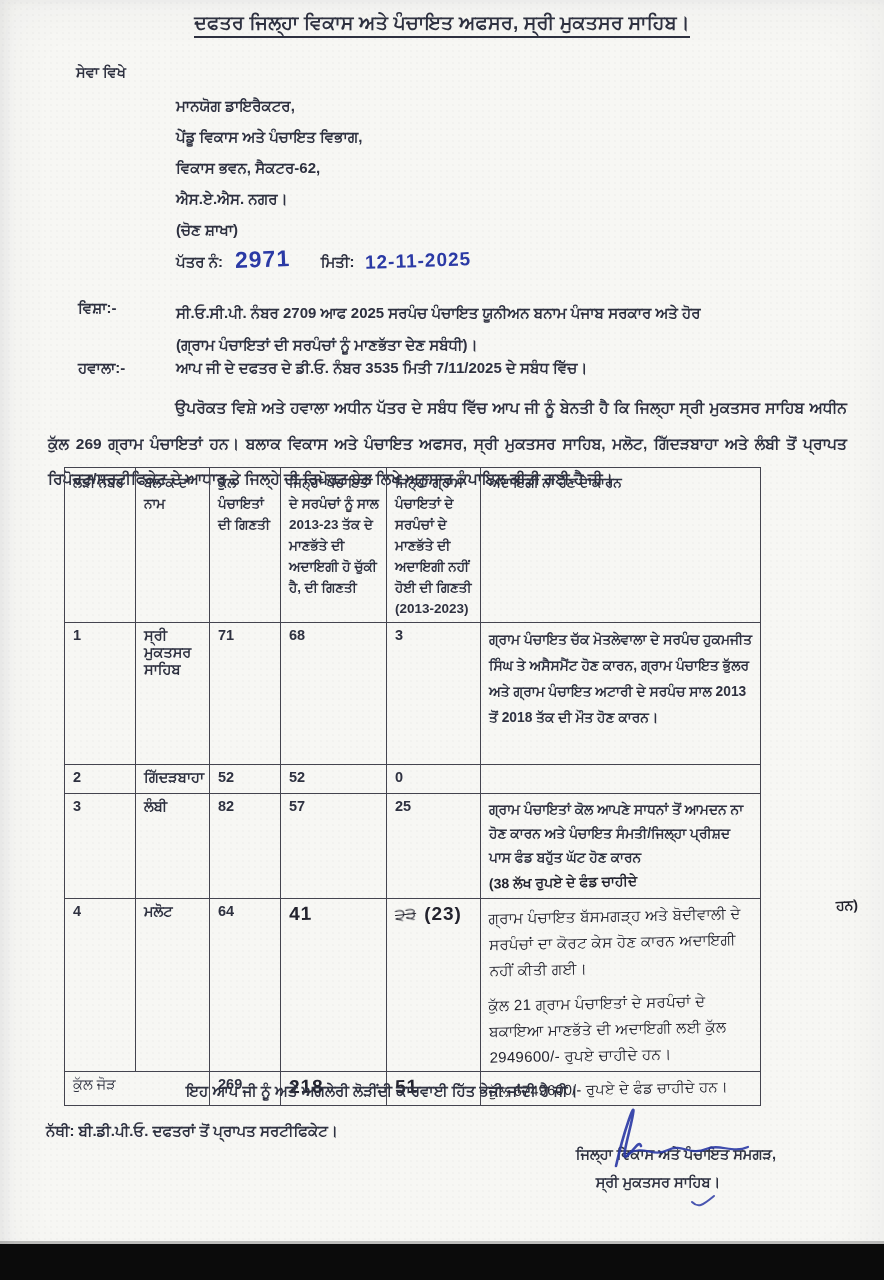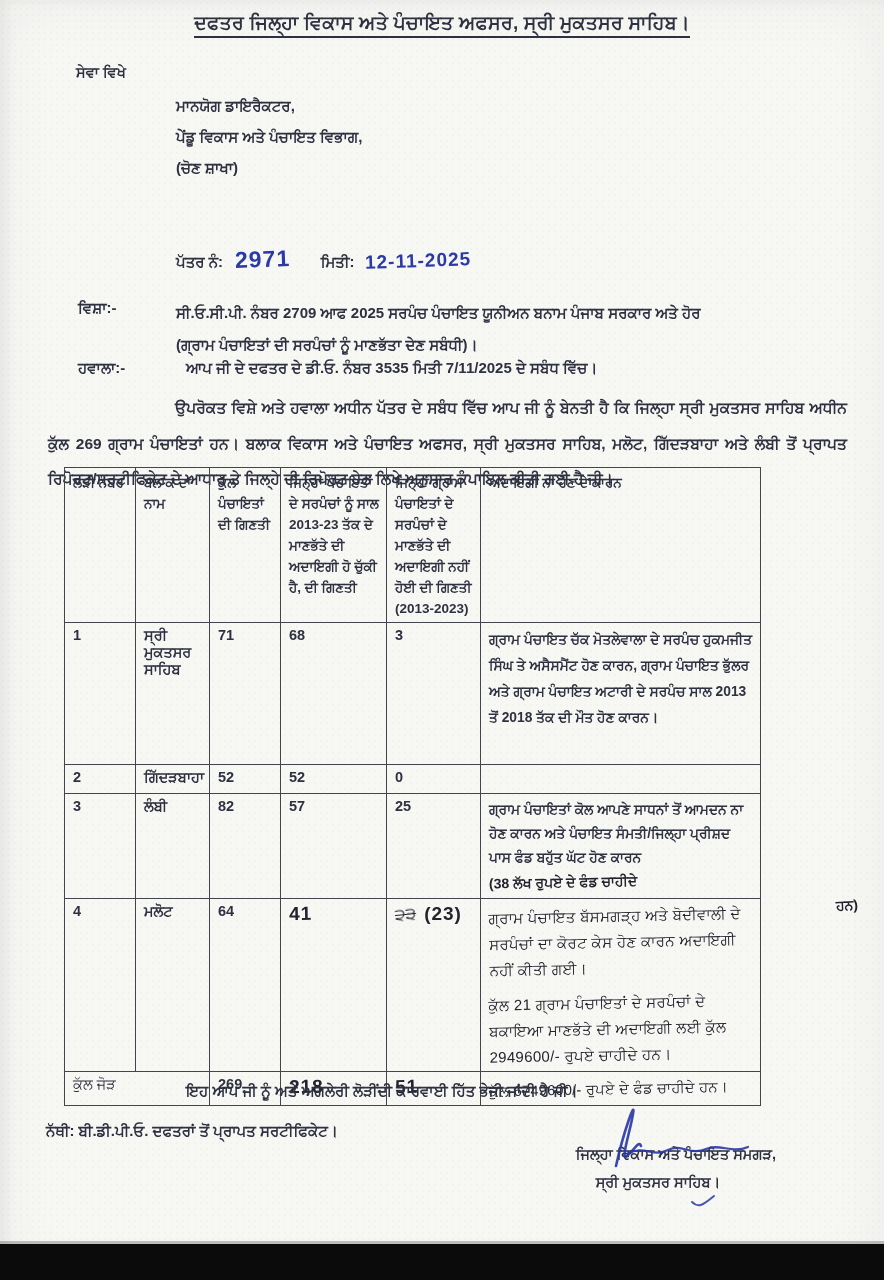--- a/index.html
+++ b/index.html
@@ -16,21 +16,21 @@
   }
   .printed{color:#2e3140;}
   .abs{position:absolute;}
   .doc-title{
     width:884px;text-align:center;top:12px;left:0;
     font-size:19px;font-weight:bold;letter-spacing:.2px;
   }
   .doc-title span{border-bottom:2.5px solid #2e3140;padding-bottom:3px;margin-top:40px;}
   .salutation{left:76px;top:64px;font-size:14.5px;font-weight:600;}
   .address{left:176px;top:90px;font-size:15px;line-height:31px;font-weight:600;}
-  .refline{font-size:15px;font-weight:600;margin-left:10px;}
+  .refline{font-size:15px;font-weight:600;}
   .lbl{font-weight:600;}
   .hw-blue{
     color:#2b3aa5;font-weight:600;letter-spacing:1px;
     transform:rotate(-2deg);display:inline-block;
   }
   .hw-rot{transform:rotate(-1.2deg);display:inline-block;}
   .subject-block{left:176px;top:297px;width:640px;font-size:15px;line-height:32px;font-weight:600;}
   .body-par{
     left:48px;top:390px;width:799px;font-size:15.5px;line-height:35.5px;
     text-align:justify;text-indent:127px;font-weight:600;
@@ -79,20 +79,22 @@
 
   <div class="abs doc-title printed">
     <span>ਦਫਤਰ ਜਿਲ੍ਹਾ ਵਿਕਾਸ ਅਤੇ ਪੰਚਾਇਤ ਅਫਸਰ, ਸ੍ਰੀ ਮੁਕਤਸਰ ਸਾਹਿਬ।</span>
   </div>
 
   <div class="abs salutation printed">ਸੇਵਾ ਵਿਖੇ</div>
 
   <div class="abs address printed">
     <div>ਮਾਨਯੋਗ ਡਾਇਰੈਕਟਰ,</div>
     <div>ਪੇਂਡੂ ਵਿਕਾਸ ਅਤੇ ਪੰਚਾਇਤ ਵਿਭਾਗ,</div>
+    <div>ਵਿਕਾਸ ਭਵਨ, ਸੈਕਟਰ-62,</div>
+    <div>ਐਸ.ਏ.ਐਸ. ਨਗਰ।</div>
     <div>(ਚੋਣ ਸ਼ਾਖਾ)</div>
   </div>
 
   <div class="abs printed" style="left:176px;top:246px;font-size:15px;">
     <span class="lbl">ਪੱਤਰ ਨੰ:</span>
     <span class="hw-blue" style="font-size:23px;margin:0 26px 0 8px;">2971</span>
     <span class="lbl">ਮਿਤੀ:</span>
     <span class="hw-blue" style="font-size:19px;margin-left:6px;">12-11-2025</span>
   </div>
 

